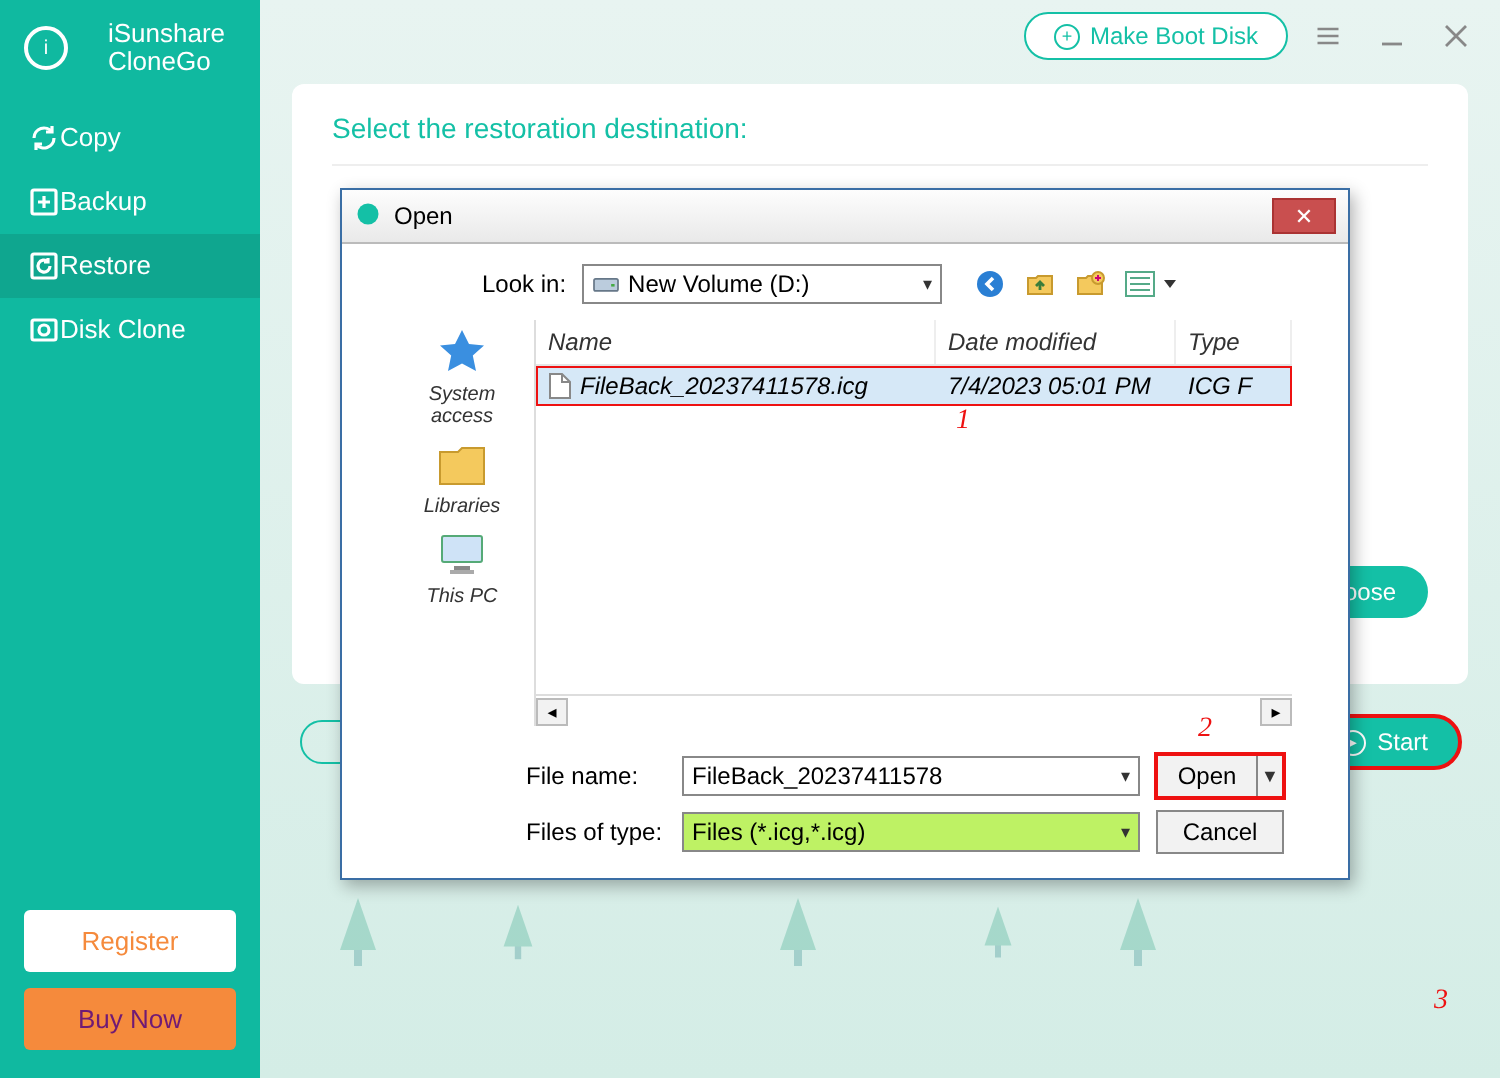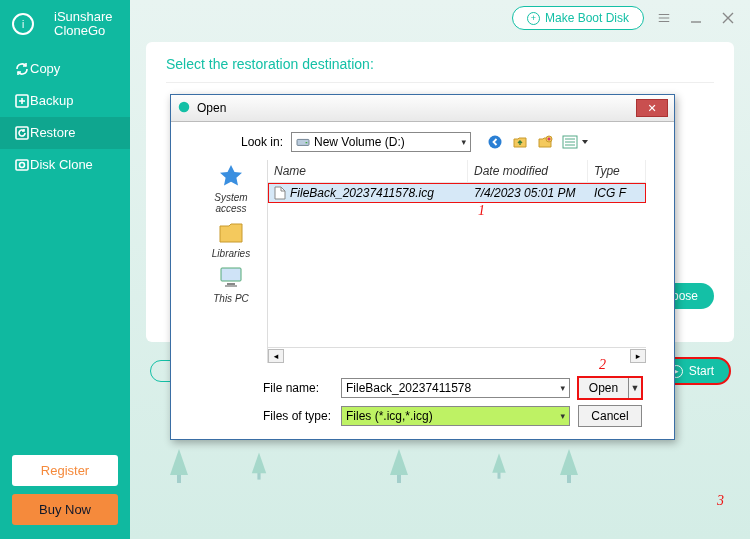--- a/index.html
+++ b/index.html
@@ -8,21 +8,21 @@
   
   .sidebar { width: 130px; background: #10b9a0; color: #fff; display: flex; flex-direction: column; }
   .logo { display: flex; align-items: center; gap: 6px; padding: 10px 12px 14px; }
   .logo-icon { width: 22px; height: 22px; border: 2px solid #fff; border-radius: 50%; display: flex; align-items: center; justify-content: center; font-size: 10px; }
   .logo-text { font-size: 13px; line-height: 1.1; margin-left: 14px; }
   .nav-item { display: flex; align-items: center; gap: 0; padding: 8px 14px; font-size: 13px; cursor: pointer; }
   .nav-item.active { background: #0fa68f; }
   .nav-icon { width: 16px; height: 16px; display: inline-flex; align-items: center; justify-content: center; }
   .sidebar-spacer { flex: 1; }
   .btn-register { margin: 0 12px 8px; padding: 8px 0; background: #fff; color: #f58a3c; border-radius: 3px; text-align: center; font-size: 13px; cursor: pointer; }
-  .btn-buy { margin: 0 12px 14px; padding: 8px 0; background: #f58a3c; color: #0f172a; border-radius: 3px; text-align: center; font-size: 13px; cursor: pointer; }
+  .btn-buy { margin: 0 12px 14px; padding: 8px 0; background: #f58a3c; color: #701a75; border-radius: 3px; text-align: center; font-size: 13px; cursor: pointer; }
   
   .main { flex: 1; display: flex; flex-direction: column; }
   .topbar { height: 36px; display: flex; align-items: center; justify-content: flex-end; gap: 8px; padding: 0 10px; }
   .makeboot { border: 1px solid #14c0a6; color: #14c0a6; background: #fff; border-radius: 14px; padding: 4px 14px; font-size: 12px; display: flex; align-items: center; gap: 5px; cursor: pointer; }
   .circ { width: 13px; height: 13px; border: 1.5px solid #14c0a6; border-radius: 50%; display: inline-flex; align-items: center; justify-content: center; font-size: 9px; line-height: 1; }
   .win-ctrl { width: 24px; height: 24px; display: flex; align-items: center; justify-content: center; color: #888; cursor: pointer; }
   
   .content { flex: 1; padding: 6px 16px 12px 16px; display: flex; flex-direction: column; gap: 10px; position: relative; }
   .panel { background: #fff; border-radius: 6px; padding: 14px 20px; }
   .panel-title { color: #14c0a6; font-size: 14px; padding-bottom: 10px; border-bottom: 1px solid #eee; }

